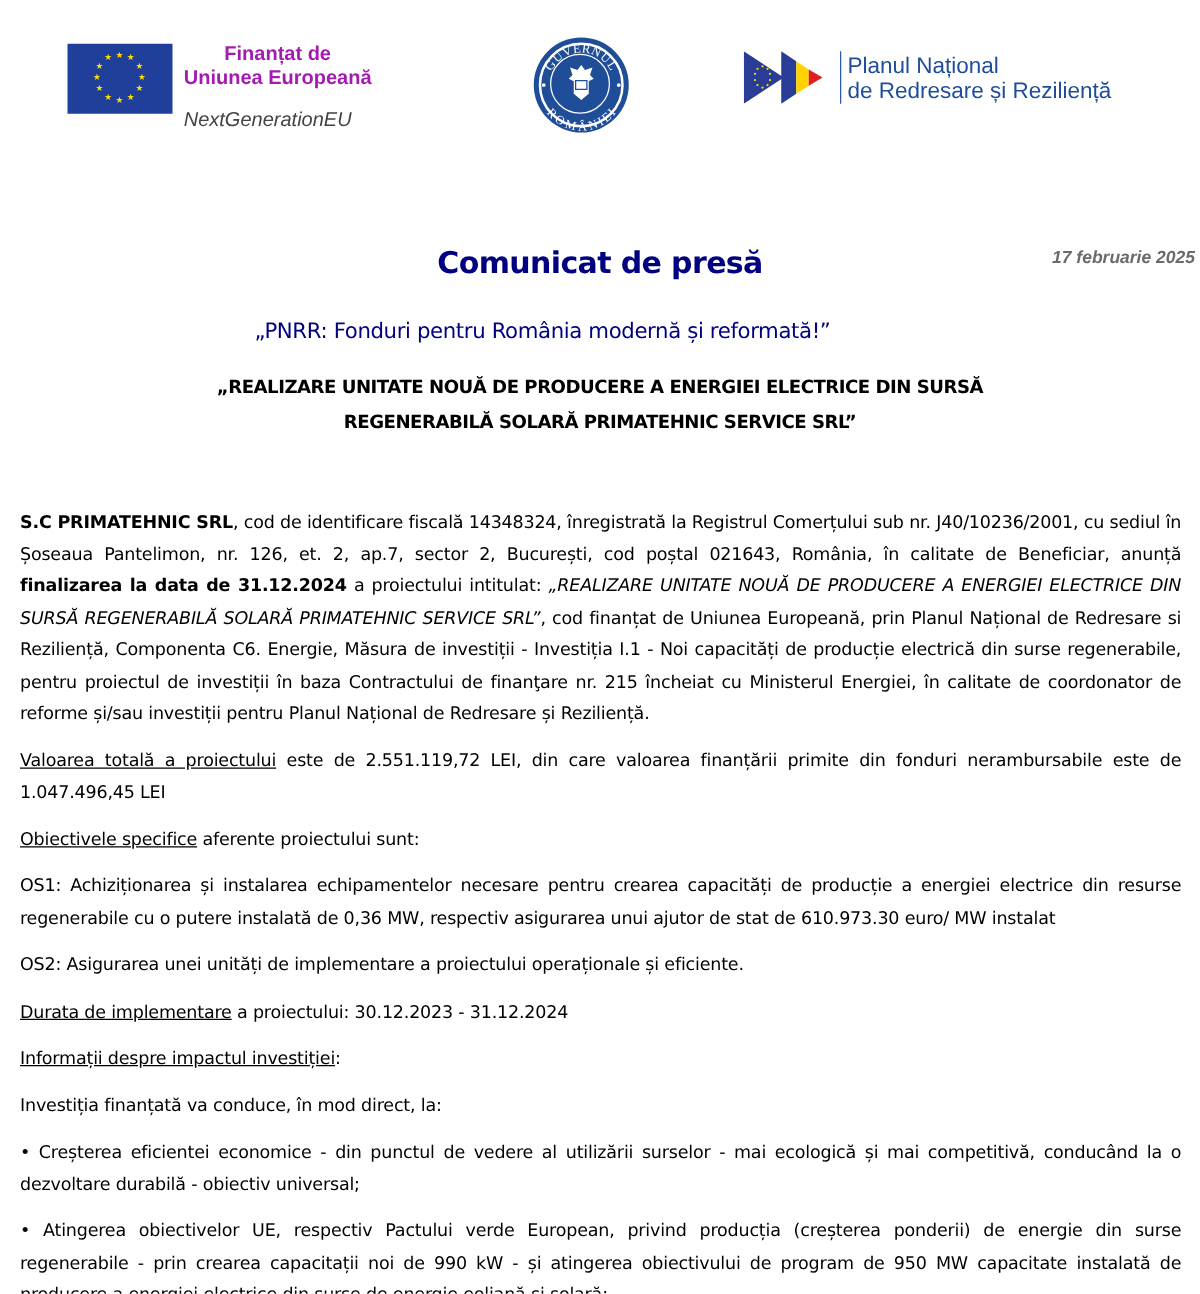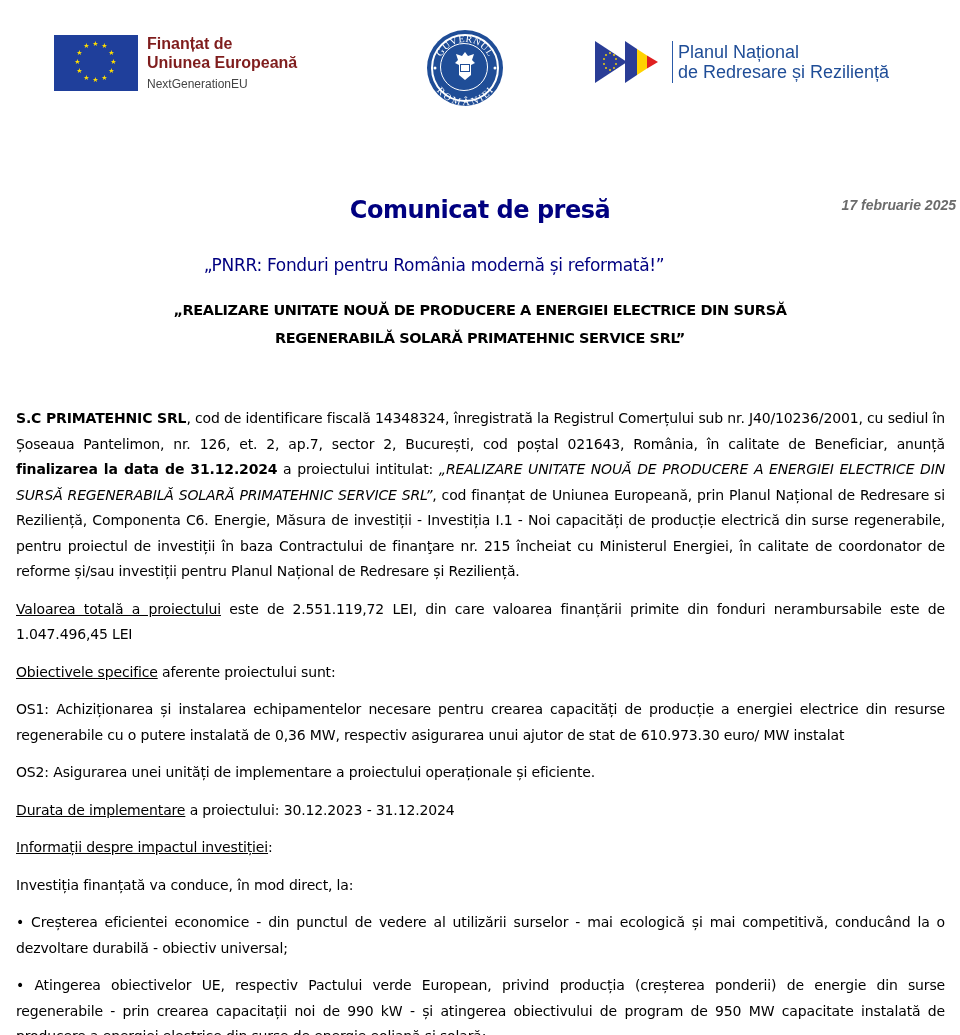--- a/index.html
+++ b/index.html
@@ -3,22 +3,22 @@
 <meta charset="utf-8">
 <style>
   html, body { margin: 0; padding: 0; background: #ffffff; }
   body { width: 960px; height: 1035px; overflow: hidden; position: relative; font-family: "DejaVu Sans", sans-serif; color: #000; }
 
   .logos { position: absolute; top: 0; left: 0; width: 960px; height: 120px; }
   .eu-logo { position: absolute; left: 54px; top: 35px; display: flex; align-items: flex-start; }
   .eu-flag { width: 84px; height: 56px; background: #1f3f9b; position: relative; }
   .eu-flag .star { position: absolute; color: #ffdd00; font-size: 7px; line-height: 7px; width: 7px; height: 7px; text-align: center; }
   .eu-text { margin-left: 9px; margin-top: -1px; font-family: "Liberation Sans", sans-serif; }
-  .eu-text .l1 { color: #7f1d1d; font-weight: bold; font-size: 16px; line-height: 19px; }
-  .eu-text .l3 { color: #444; font-size: 12px; line-height: 18px; margin-top: 3px; }
+  .eu-text .l1 { color: #a21caf; font-weight: bold; font-size: 16px; line-height: 19px; text-align: center; }
+  .eu-text .l3 { color: #444; font-size: 16px; line-height: 18px; margin-top: 16px; font-style: italic; }
 
   .gov-seal { position: absolute; left: 427px; top: 30px; width: 76px; height: 76px; border-radius: 50%; background: #1f4d97; }
   .gov-seal .ring { position: absolute; left: 4px; top: 4px; width: 64px; height: 64px; border-radius: 50%; border: 2px solid #fff; }
   .gov-seal .inner { position: absolute; left: 13px; top: 13px; width: 46px; height: 46px; border-radius: 50%; border: 1px solid #fff; }
   .gov-seal svg { position: absolute; left: 0; top: 0; }
 
   .pnrr-logo { position: absolute; left: 595px; top: 41px; display: flex; align-items: center; }
   .pnrr-mark { width: 72px; height: 42px; position: relative; }
   .pnrr-divider { width: 1px; height: 42px; background: #2a5aa8; margin-left: 5px; margin-right: 5px; }
   .pnrr-text { font-family: "Liberation Sans", sans-serif; color: #1f4d97; font-size: 18px; line-height: 20px; }

